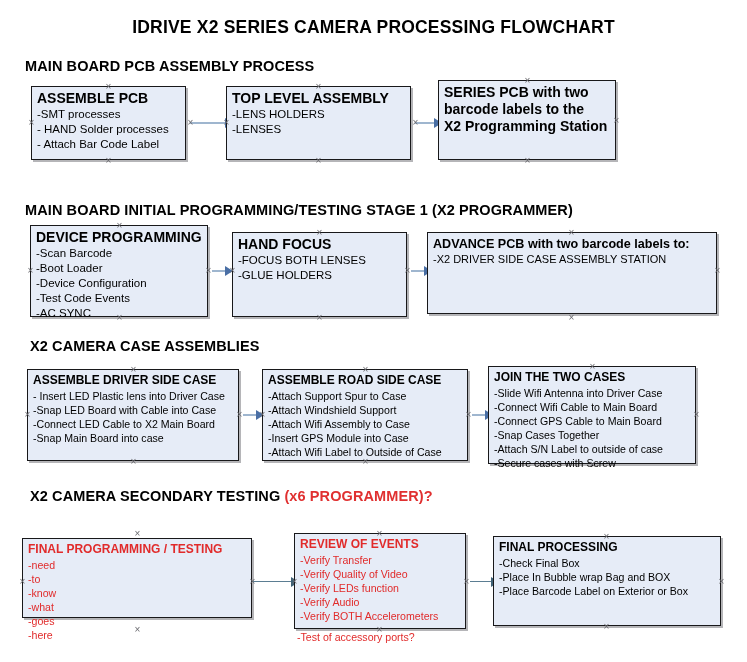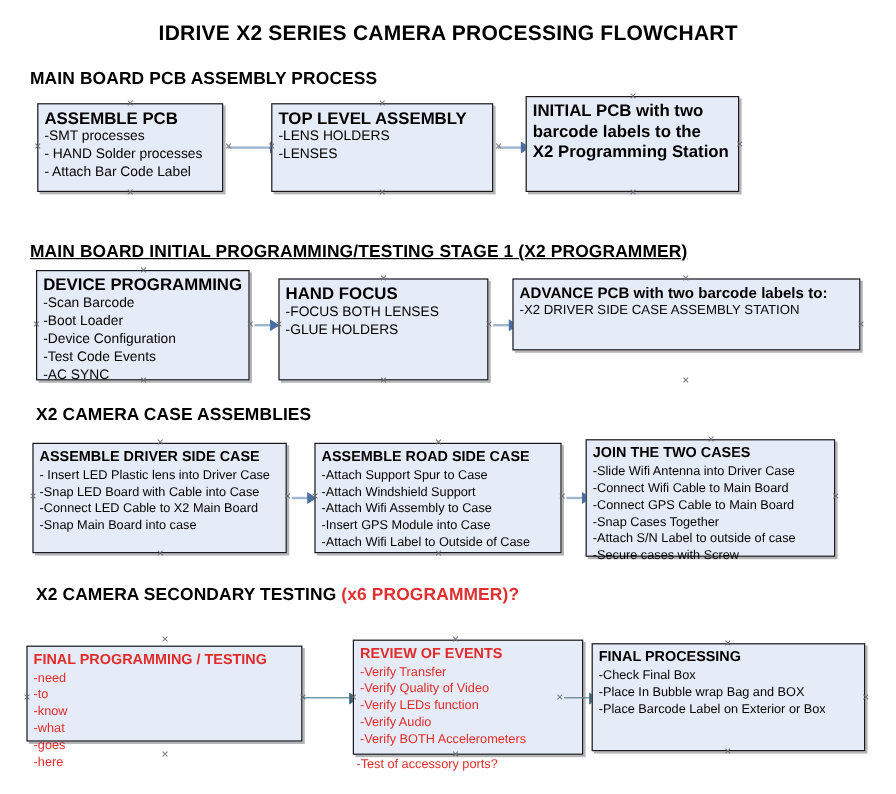--- a/index.html
+++ b/index.html
@@ -75,30 +75,30 @@
   <div class="hx" style="left:314px;top:82px;"></div>
   <div class="hx" style="left:314px;top:156px;"></div>
 
   <div class="conn" style="left:415px;top:122px;width:20px;">
       <span class="head"></span>
     </div>
   <div class="hx" style="left:411px;top:118px;"></div>
 
   <div class="node blk t-lg" style="left:438px;top:80px;width:178px;height:80px;">
     <div class="body">
-      <span class="hdr">INITIAL PCB with two</span>
+      <span class="hdr">SERIES PCB with two</span>
       <span class="hdr">barcode labels to the</span>
       <span class="hdr"> X2 Programming Station</span>
     </div>
   </div>
   <div class="hx" style="left:523px;top:76px;"></div>
   <div class="hx" style="left:523px;top:156px;"></div>
   <div class="hx" style="left:612px;top:116px;"></div>
 
-  <div class="section-head" style="left:25px;top:202px;text-decoration:underline;">MAIN BOARD INITIAL PROGRAMMING/TESTING STAGE 1 (X2 PROGRAMMER)</div>
+  <div class="section-head" style="left:25px;top:202px;">MAIN BOARD INITIAL PROGRAMMING/TESTING STAGE 1 (X2 PROGRAMMER)</div>
 
   <div class="node blk t-lg" style="left:30px;top:225px;width:178px;height:92px;padding-left:18px;">
     <div class="body">
       <span class="hdr">DEVICE PROGRAMMING</span>
       <span class="ln">-Scan Barcode</span>
       <span class="ln">-Boot Loader</span>
       <span class="ln">-Device Configuration</span>
       <span class="ln">-Test Code Events</span>
       <span class="ln">-AC SYNC</span>
     </div>
@@ -121,21 +121,21 @@
   </div>
   <div class="hx" style="left:228px;top:266px;"></div>
   <div class="hx" style="left:315px;top:228px;"></div>
   <div class="hx" style="left:315px;top:313px;"></div>
 
   <div class="conn" style="left:411px;top:270px;width:14px;">
       <span class="head"></span>
     </div>
   <div class="hx" style="left:403px;top:266px;"></div>
 
-  <div class="node blk t-md" style="left:427px;top:232px;width:290px;height:60px;">
+  <div class="node blk t-md" style="left:427px;top:232px;width:290px;height:82px;">
     <div class="body">
       <span class="hdr">ADVANCE PCB with two barcode labels to:</span>
       <span class="ln">-X2 DRIVER  SIDE  CASE  ASSEMBLY STATION</span>
     </div>
   </div>
   <div class="hx" style="left:567px;top:228px;"></div>
   <div class="hx" style="left:567px;top:313px;"></div>
   <div class="hx" style="left:713px;top:266px;"></div>
 
   <div class="section-head" style="left:30px;top:338px;">X2 CAMERA CASE ASSEMBLIES</div>
@@ -207,21 +207,21 @@
   </div>
   <div class="hx" style="left:18px;top:577px;"></div>
   <div class="hx" style="left:133px;top:529px;"></div>
   <div class="hx" style="left:133px;top:625px;"></div>
 
   <div class="conn dark" style="left:252px;top:581px;width:40px;">
       <span class="head"></span>
     </div>
   <div class="hx" style="left:248px;top:577px;"></div>
 
-  <div class="node red t-sm" style="left:294px;top:533px;width:192px;height:96px;">
+  <div class="node red t-sm" style="left:294px;top:533px;width:172px;height:96px;">
     <div class="body">
       <span class="hdr">REVIEW OF EVENTS</span>
       <span class="ln">-Verify Transfer</span>
       <span class="ln">-Verify Quality of Video</span>
       <span class="ln">-Verify LEDs function</span>
       <span class="ln">-Verify Audio</span>
       <span class="ln">-Verify BOTH Accelerometers</span>
     </div>
   </div>
   <div class="overflow-ln" style="left:297px;top:630px;">-Test of accessory ports?</div>

